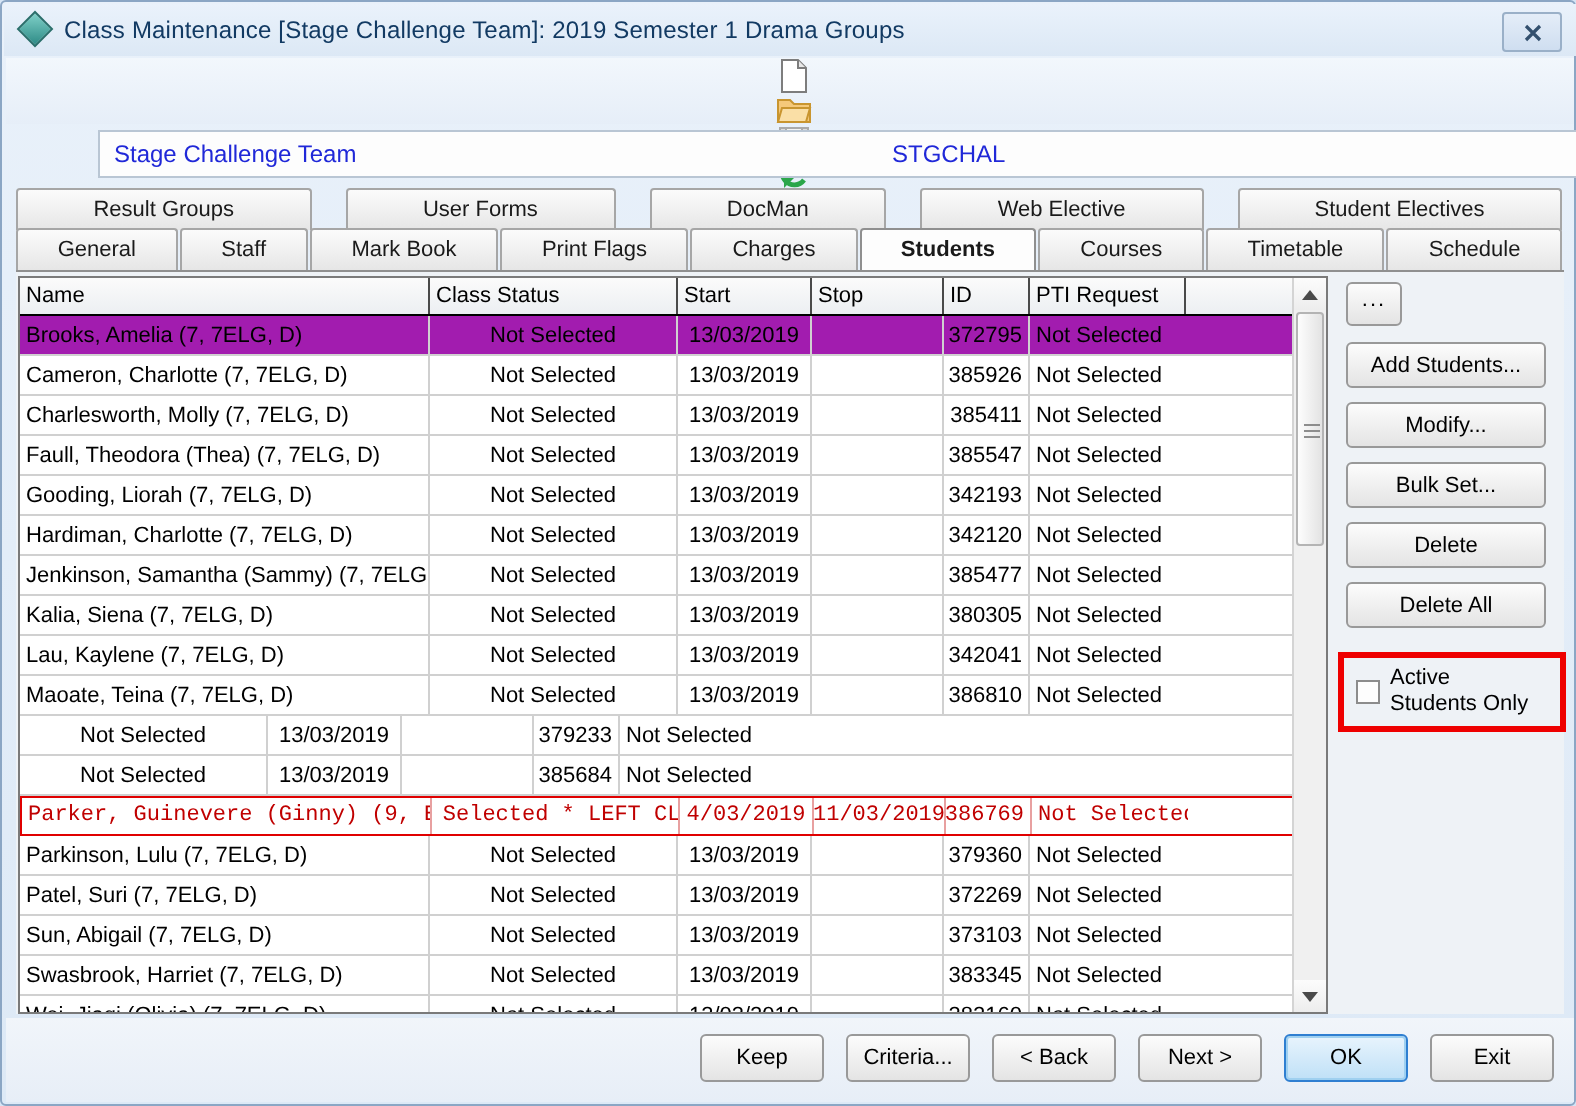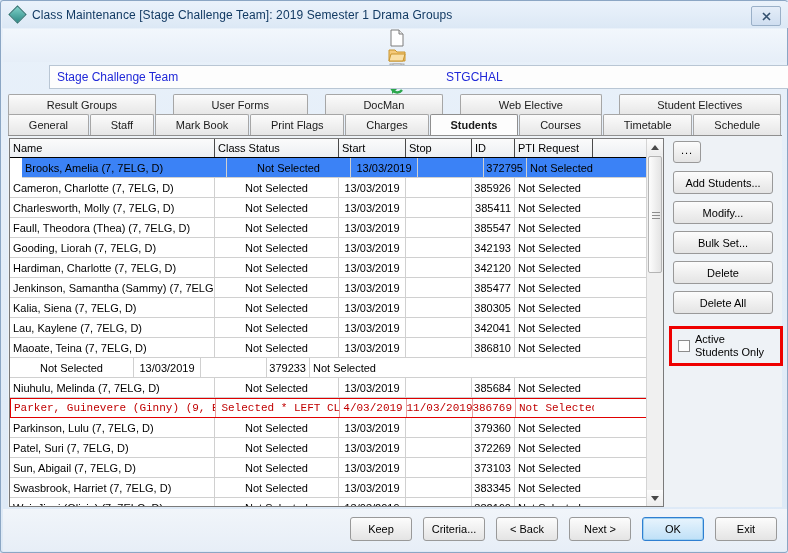--- a/index.html
+++ b/index.html
@@ -120,21 +120,21 @@
     display:flex;align-items:center;
     font-size:11px;color:#000;
     overflow:hidden;white-space:nowrap;
     cursor:pointer;
   }
   .rowlist{position:absolute;left:0;top:19px;right:0;bottom:0;overflow:hidden;}
   .row{
     display:flex;height:20px;box-sizing:border-box;
     border-bottom:1px solid #d0d0d0;
   }
-  .row.selected{background:#3b82f6;margin-left:12px;}
+  .row.selected{background:#a21caf;}
   .row.flagged{
     border:1px solid #e00000;
     color:#c00000;
     height:20px;
   }
   .cell{
     box-sizing:border-box;
     border-right:1px solid #d0d0d0;
     padding:0 3px;
     display:flex;align-items:center;
@@ -535,21 +535,20 @@
           <div class="cell c-pti">Not Selected</div>
         </div>
         <div class="row">
           <div class="cell c-status">Not Selected</div>
           <div class="cell c-start">13/03/2019</div>
           <div class="cell c-stop"></div>
           <div class="cell c-id">379233</div>
           <div class="cell c-pti">Not Selected</div>
         </div>
         <div class="row">
-          <div class="cell c-name">Niuhulu, Melinda (7, 7ELG, D)</div>
           <div class="cell c-status">Not Selected</div>
           <div class="cell c-start">13/03/2019</div>
           <div class="cell c-stop"></div>
           <div class="cell c-id">385684</div>
           <div class="cell c-pti">Not Selected</div>
         </div>
         <div class="row flagged">
           <div class="cell c-name">Parker, Guinevere (Ginny) (9, ENSMI, D)</div>
           <div class="cell c-status">Not Selected * LEFT CLASS</div>
           <div class="cell c-start">4/03/2019</div>

